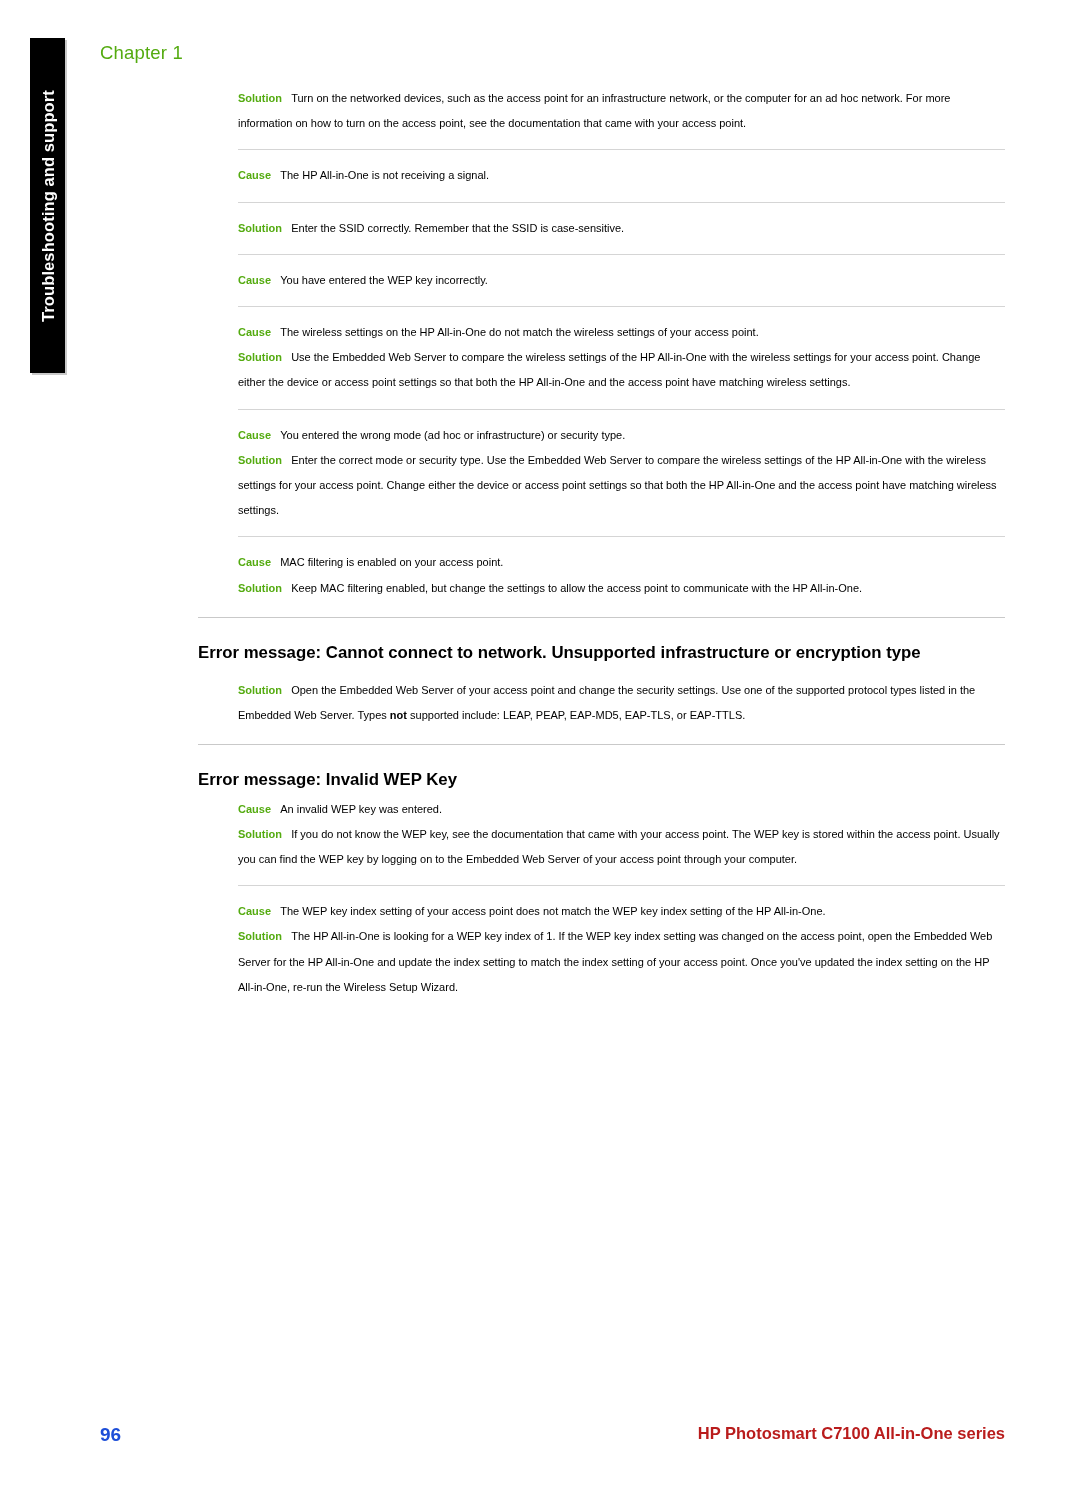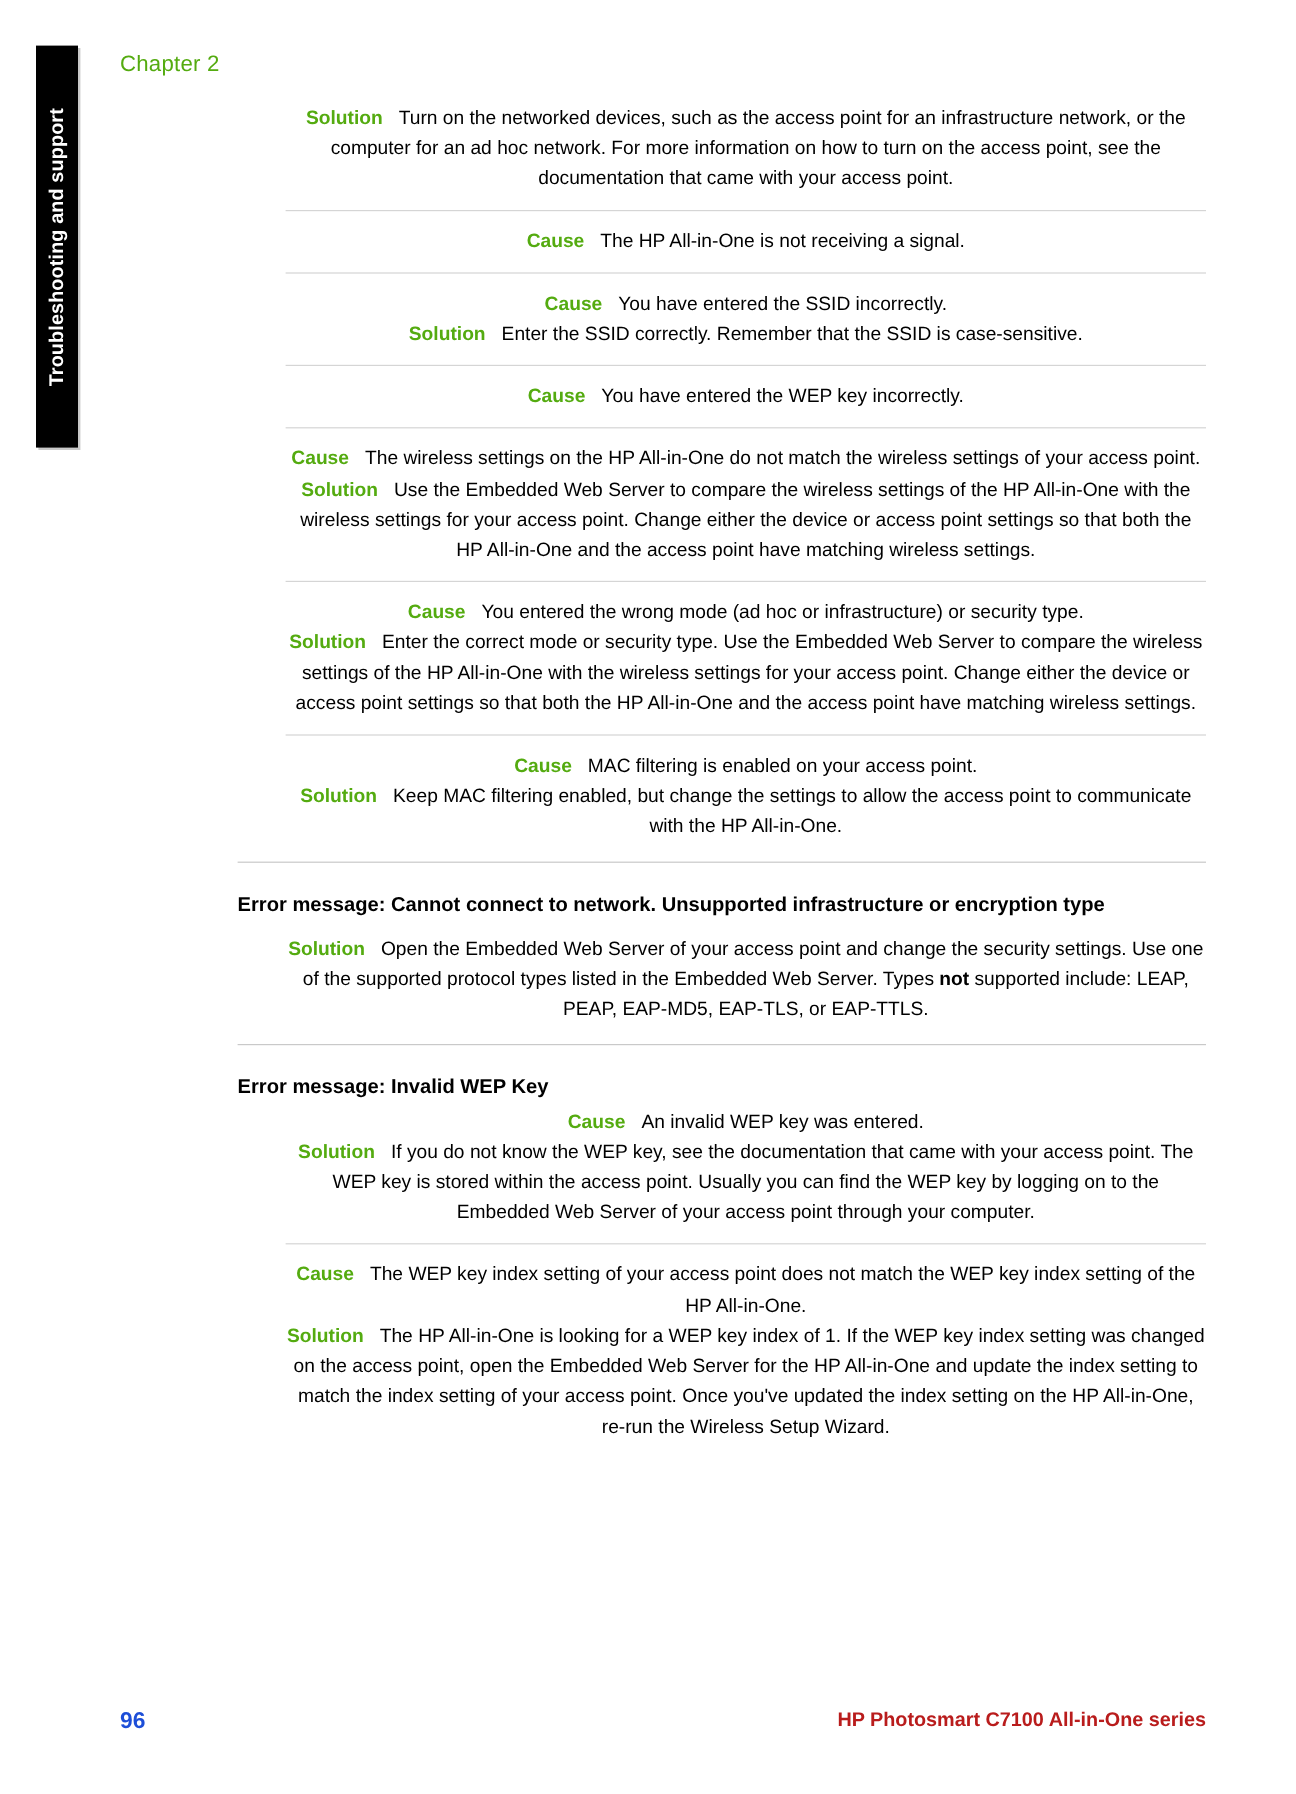--- a/index.html
+++ b/index.html
@@ -68,23 +68,23 @@
     width: 807px;
   }
 
   
   .qa-block {
     margin-left: 40px;
     width: 767px;
   }
 
   .para {
-    font-size: 16px;
+    font-size: 11px;
     line-height: 25.2px;
-    text-align: center;
+    text-align: left;
     margin: 0;
     color: #000000;
     text-indent: 0;
   }
   .para + .para { margin-top: 0px; }
 
   .tag {
     color: #54ab10;
     font-weight: bold;
   }
@@ -149,38 +149,37 @@
 </style>
 </head>
 <body>
 
 <div class="page">
 
   <div class="side-tab">
     <span class="side-tab-label">Troubleshooting and support</span>
   </div>
 
-  <div class="chapter-head">Chapter 2</div>
+  <div class="chapter-head">Chapter 1</div>
 
   <div class="content">
 
     <div class="qa-block">
       <p class="para"><span class="tag">Solution</span><span>Turn on the networked devices, such as the access point for an infrastructure network, or the computer for an ad hoc network. For more information on how to turn on the access point, see the documentation that came with your access point.</span></p>
     </div>
 
     <div class="rule-inner"></div>
 
     <div class="qa-block">
       <p class="para"><span class="tag">Cause</span><span>The HP All-in-One is not receiving a signal.</span></p>
     </div>
 
     <div class="rule-inner"></div>
 
     <div class="qa-block">
-      <p class="para"><span class="tag">Cause</span><span>You have entered the SSID incorrectly.</span></p>
       <p class="para"><span class="tag">Solution</span><span>Enter the SSID correctly. Remember that the SSID is case-sensitive.</span></p>
     </div>
 
     <div class="rule-inner"></div>
 
     <div class="qa-block">
       <p class="para"><span class="tag">Cause</span><span>You have entered the WEP key incorrectly.</span></p>
     </div>
 
     <div class="rule-inner"></div>

